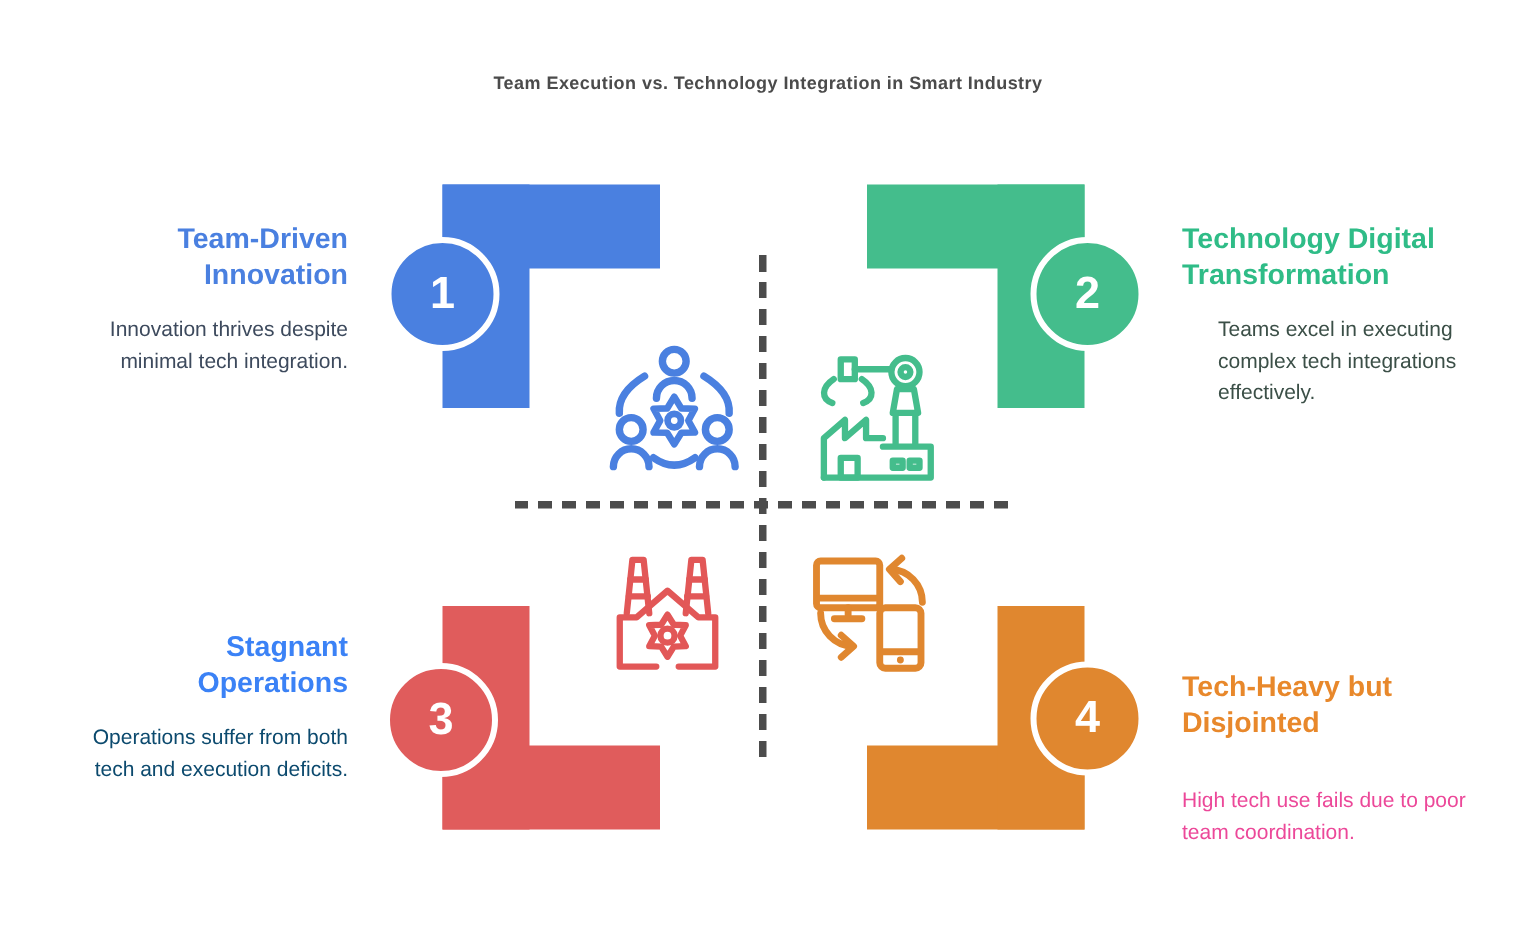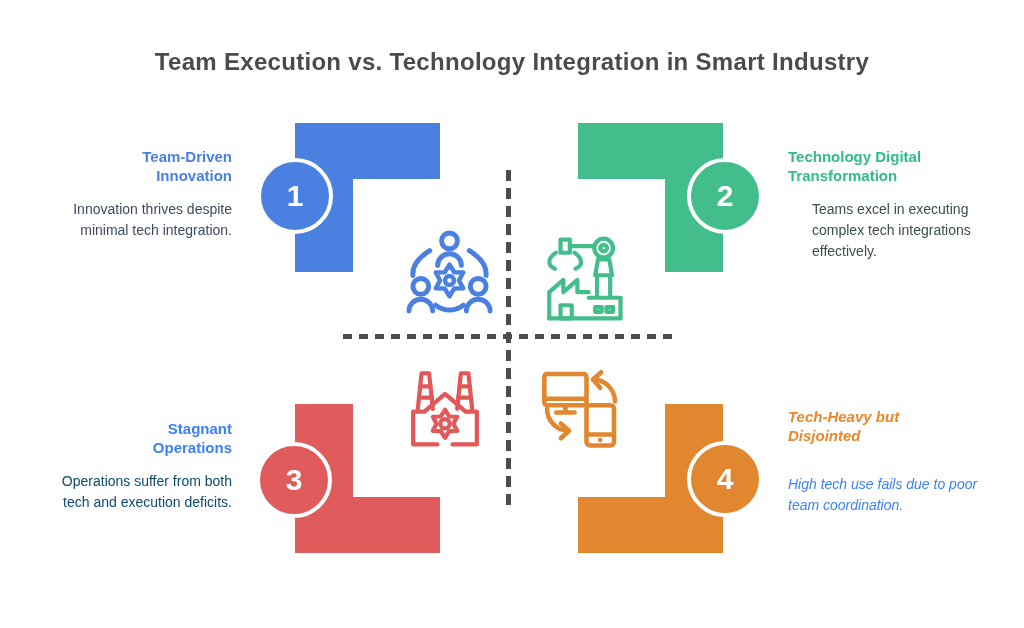--- a/index.html
+++ b/index.html
@@ -10,21 +10,21 @@
     width: 1024px;
     height: 628px;
     background: #ffffff;
     overflow: hidden;
   }
   .title {
     position: absolute;
     left: 0; top: 48px;
     width: 1024px;
     text-align: center;
-    font-size: 24px;
+    font-size: 12px;
     font-weight: 700;
     letter-spacing: .3px;
     color: #4b4b4b;
   }
   
   .bar { position: absolute; }
   .q1-top  { left:295px; top:123px; width:145px; height:56px; background:#4a80e0; }
   .q1-leg  { left:295px; top:123px; width:58px;  height:149px; background:#4a80e0; }
   .q2-top  { left:578px; top:123px; width:145px; height:56px; background:#44bd8c; }
   .q2-leg  { left:665px; top:123px; width:58px;  height:149px; background:#44bd8c; }
@@ -42,36 +42,36 @@
     color: #ffffff;
     font-size: 30px;
     font-weight: 700;
   }
   .badge-1 { left:257px; top:158px; background:#4a80e0; }
   .badge-2 { left:687px; top:158px; background:#44bd8c; }
   .badge-3 { left:256px; top:442px; background:#e05c5c; }
   .badge-4 { left:687px; top:441px; background:#e0872f; }
   
   .txt { position: absolute; }
-  .txt h2 { font-size: 15px; font-weight: 700; line-height: 1.25; }
+  .txt h2 { font-size: 19px; font-weight: 700; line-height: 1.25; }
   .txt p  { font-size: 14px; line-height: 1.5; margin-top: 13px; }
   .t-right { text-align: right; }
   .t-left  { text-align: left; }
   .q1-txt { left: 32px; top: 148px; width: 200px; }
   .q1-txt h2 { color:#4a80e0; width:160px; margin-left:auto; }
   .q1-txt p  { color:#3d4a5d; width:190px; margin-left:auto; }
   .q2-txt { left: 788px; top: 148px; width: 210px; }
   .q2-txt h2 { color:#2fbc87; width:170px; }
   .q2-txt p  { color:#3b4f47; width:200px;margin-left:24px; }
   .q3-txt { left: 32px; top: 420px; width: 200px; }
   .q3-txt h2 { color:#3b82f6; width:130px; margin-left:auto; }
   .q3-txt p  { color:#0c4a6e; width:190px; margin-left:auto; }
-  .q4-txt { left: 788px; top: 408px; width: 210px; font-style: italic; }
+  .q4-txt { left: 788px; top: 447px; width: 210px; }
   .q4-txt h2 { color:#e8882b; width:165px; }
-  .q4-txt p  { color:#3b82f6; width:190px;margin-top:28px; }
+  .q4-txt p  { color:#ec4899; width:190px;margin-top:28px; }
   
   .v-dash {
     position: absolute; left: 506px; top: 170px; width: 5px; height: 336px;
     background: repeating-linear-gradient(180deg, #4c4c4c 0 11px, transparent 11px 18px);
   }
   .h-dash {
     position: absolute; left: 343px; top: 334px; width: 334px; height: 5px;
     background: repeating-linear-gradient(90deg, #4c4c4c 0 9px, transparent 9px 16px);
   }
   

